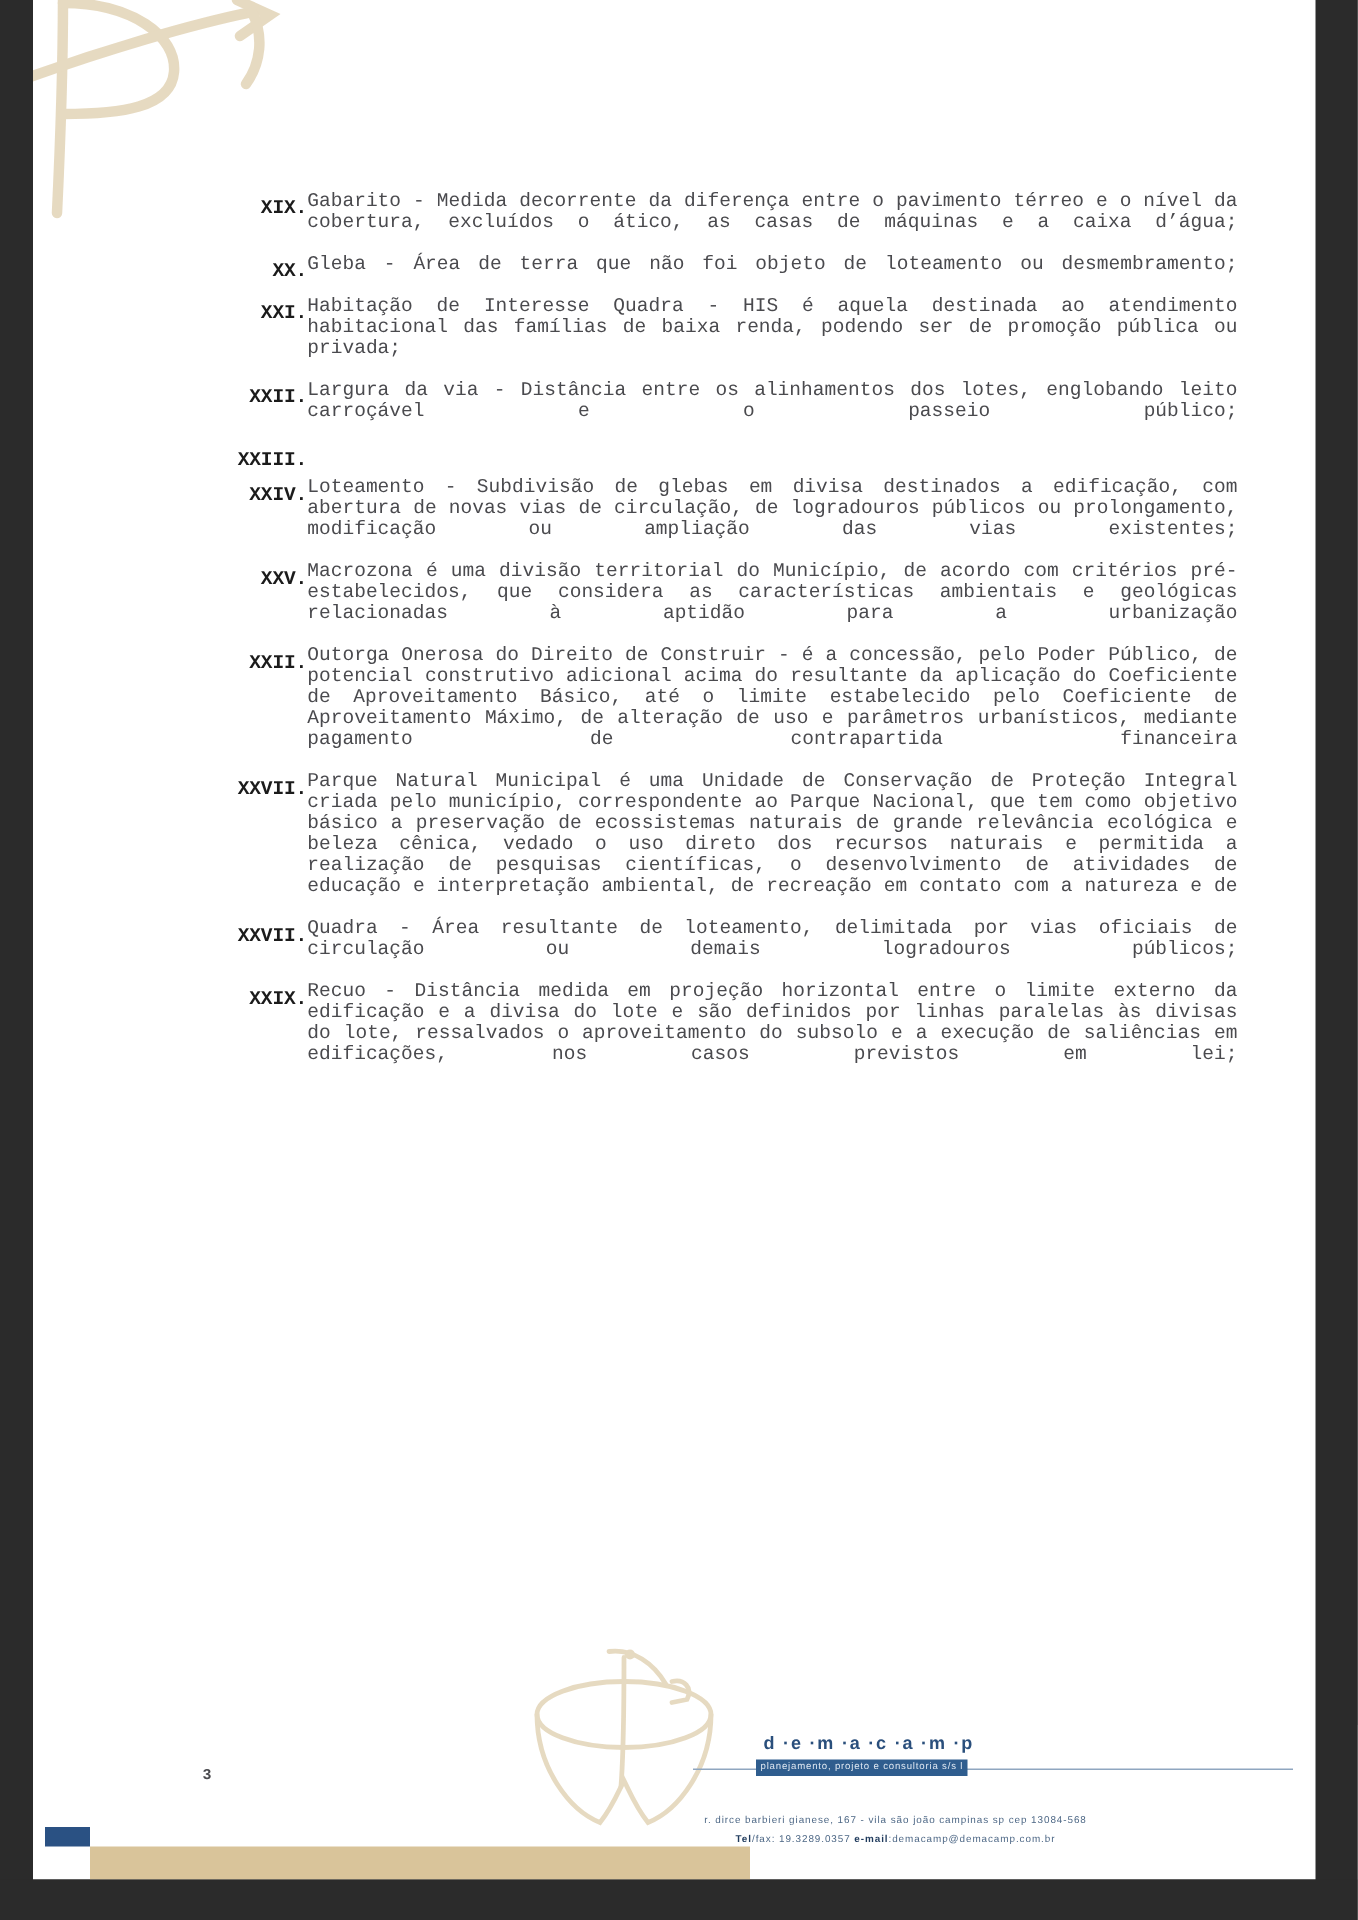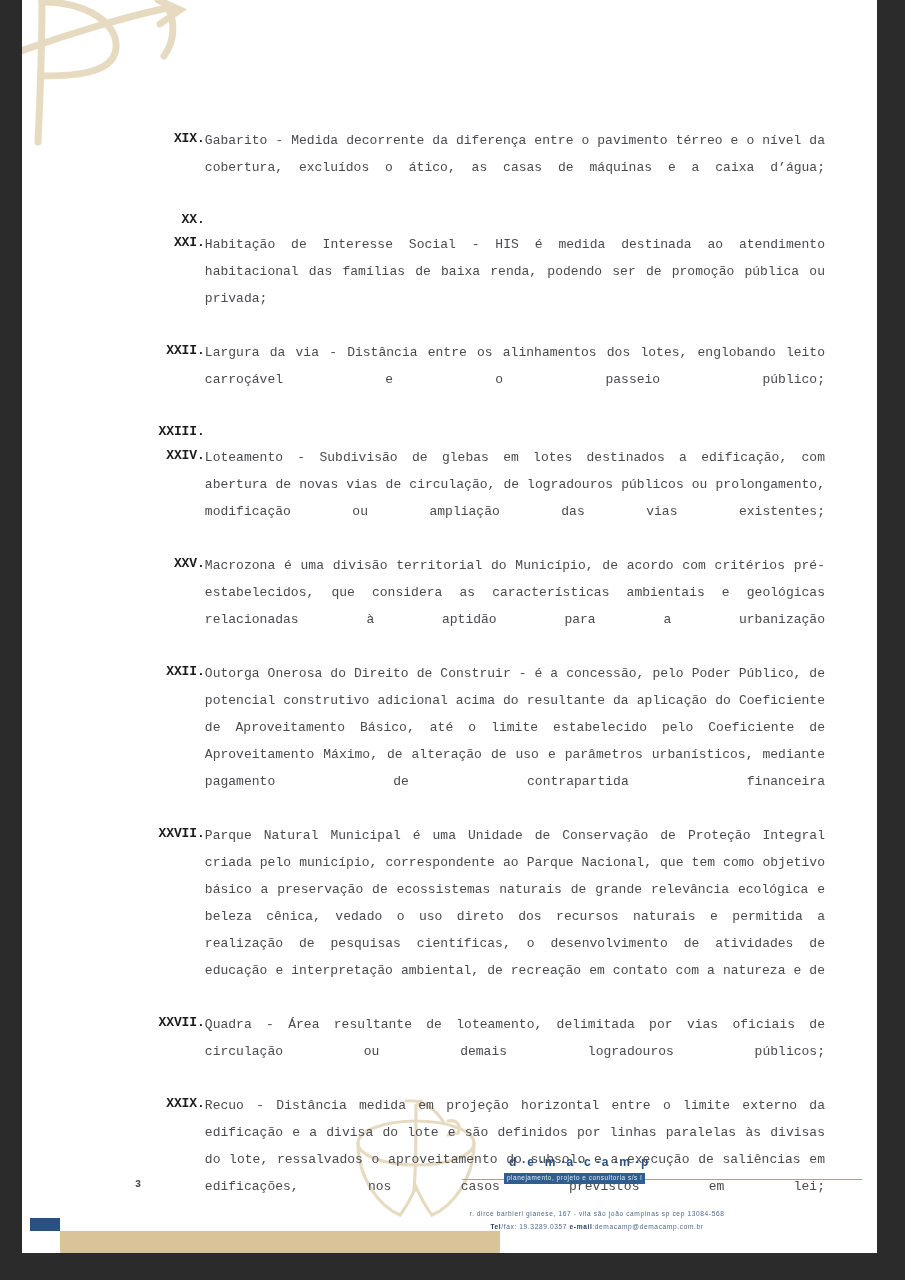--- a/index.html
+++ b/index.html
@@ -86,21 +86,21 @@
   .clause-dot {
     flex: 0 0 auto;
     font-weight: bold;
     font-size: 13.0px;
     line-height: 23.4px;
     color: #1b1b1b;
   }
   .clause-body {
     flex: 1 1 auto;
     font-size: 13.0px;
-    line-height: 27px;
+    line-height: 14px;
     color: #4a4a4e;
     text-align: justify;
     text-justify: inter-word;
     letter-spacing: 0.02px;
     word-spacing: 0px;
     hyphens: none;
   }
   
   .clause-body::after {
     content: "";
@@ -240,43 +240,44 @@
 
         <li class="clause">
           <span class="clause-num">XIX</span>
             <span class="clause-dot">.</span>
           <span class="clause-body">Gabarito - Medida decorrente da diferença entre o pavimento térreo e o nível da cobertura, excluídos o ático, as casas de máquinas e a caixa d’água;</span>
         </li>
 
         <li class="clause">
           <span class="clause-num">XX</span>
             <span class="clause-dot">.</span>
+          <span class="clause-body">Gleba - Área de terra que não foi objeto de loteamento ou desmembramento;</span>
         </li>
 
         <li class="clause">
           <span class="clause-num">XXI</span>
             <span class="clause-dot">.</span>
-          <span class="clause-body">Habitação de Interesse Social - HIS é medida destinada ao atendimento habitacional das famílias de baixa renda, podendo ser de promoção pública ou privada;</span>
+          <span class="clause-body">Habitação de Interesse Quadra - HIS é aquela destinada ao atendimento habitacional das famílias de baixa renda, podendo ser de promoção pública ou privada;</span>
         </li>
 
         <li class="clause">
           <span class="clause-num">XXII</span>
             <span class="clause-dot">.</span>
           <span class="clause-body">Largura da via - Distância entre os alinhamentos dos lotes, englobando leito carroçável e o passeio público;</span>
         </li>
 
         <li class="clause">
           <span class="clause-num">XXIII</span>
             <span class="clause-dot">.</span>
         </li>
 
         <li class="clause">
           <span class="clause-num">XXIV</span>
             <span class="clause-dot">.</span>
-          <span class="clause-body">Loteamento - Subdivisão de glebas em lotes destinados a edificação, com abertura de novas vias de circulação, de logradouros públicos ou prolongamento, modificação ou ampliação das vias existentes;</span>
+          <span class="clause-body">Loteamento - Subdivisão de glebas em divisa destinados a edificação, com abertura de novas vias de circulação, de logradouros públicos ou prolongamento, modificação ou ampliação das vias existentes;</span>
         </li>
 
         <li class="clause">
           <span class="clause-num">XXV</span>
             <span class="clause-dot">.</span>
           <span class="clause-body">Macrozona é uma divisão territorial do Município, de acordo com critérios pré-estabelecidos, que considera as características ambientais e geológicas relacionadas à aptidão para a urbanização</span>
         </li>
 
         <li class="clause">
           <span class="clause-num">XXII</span>

